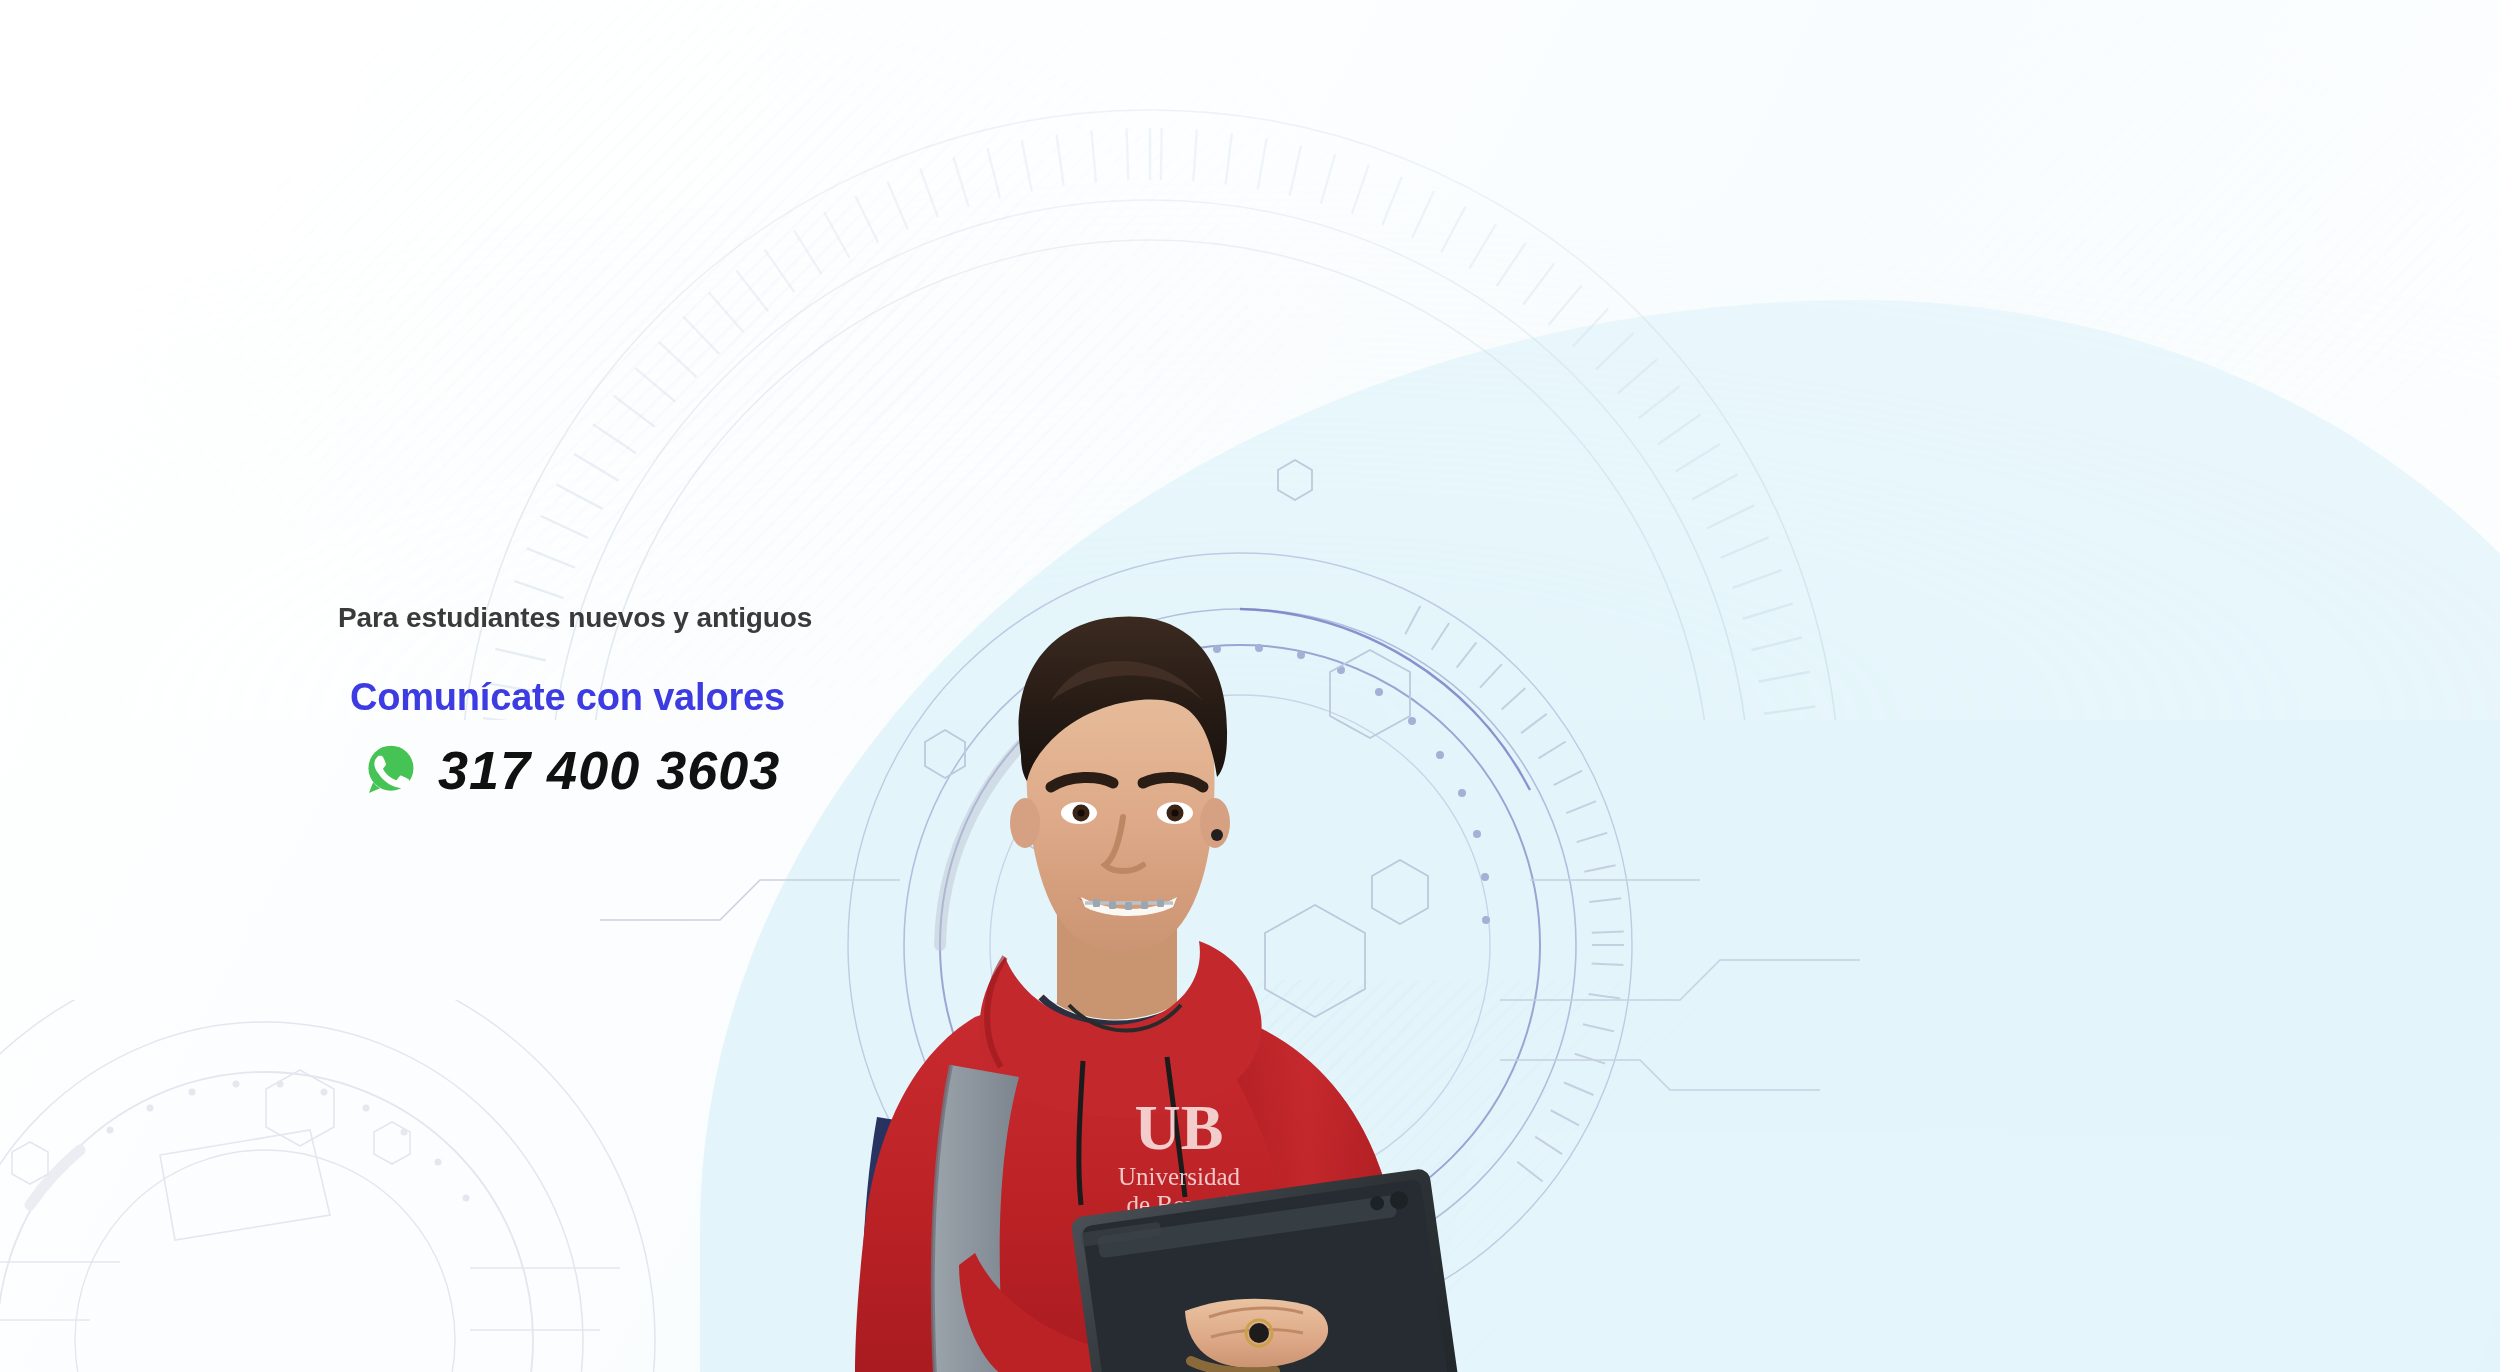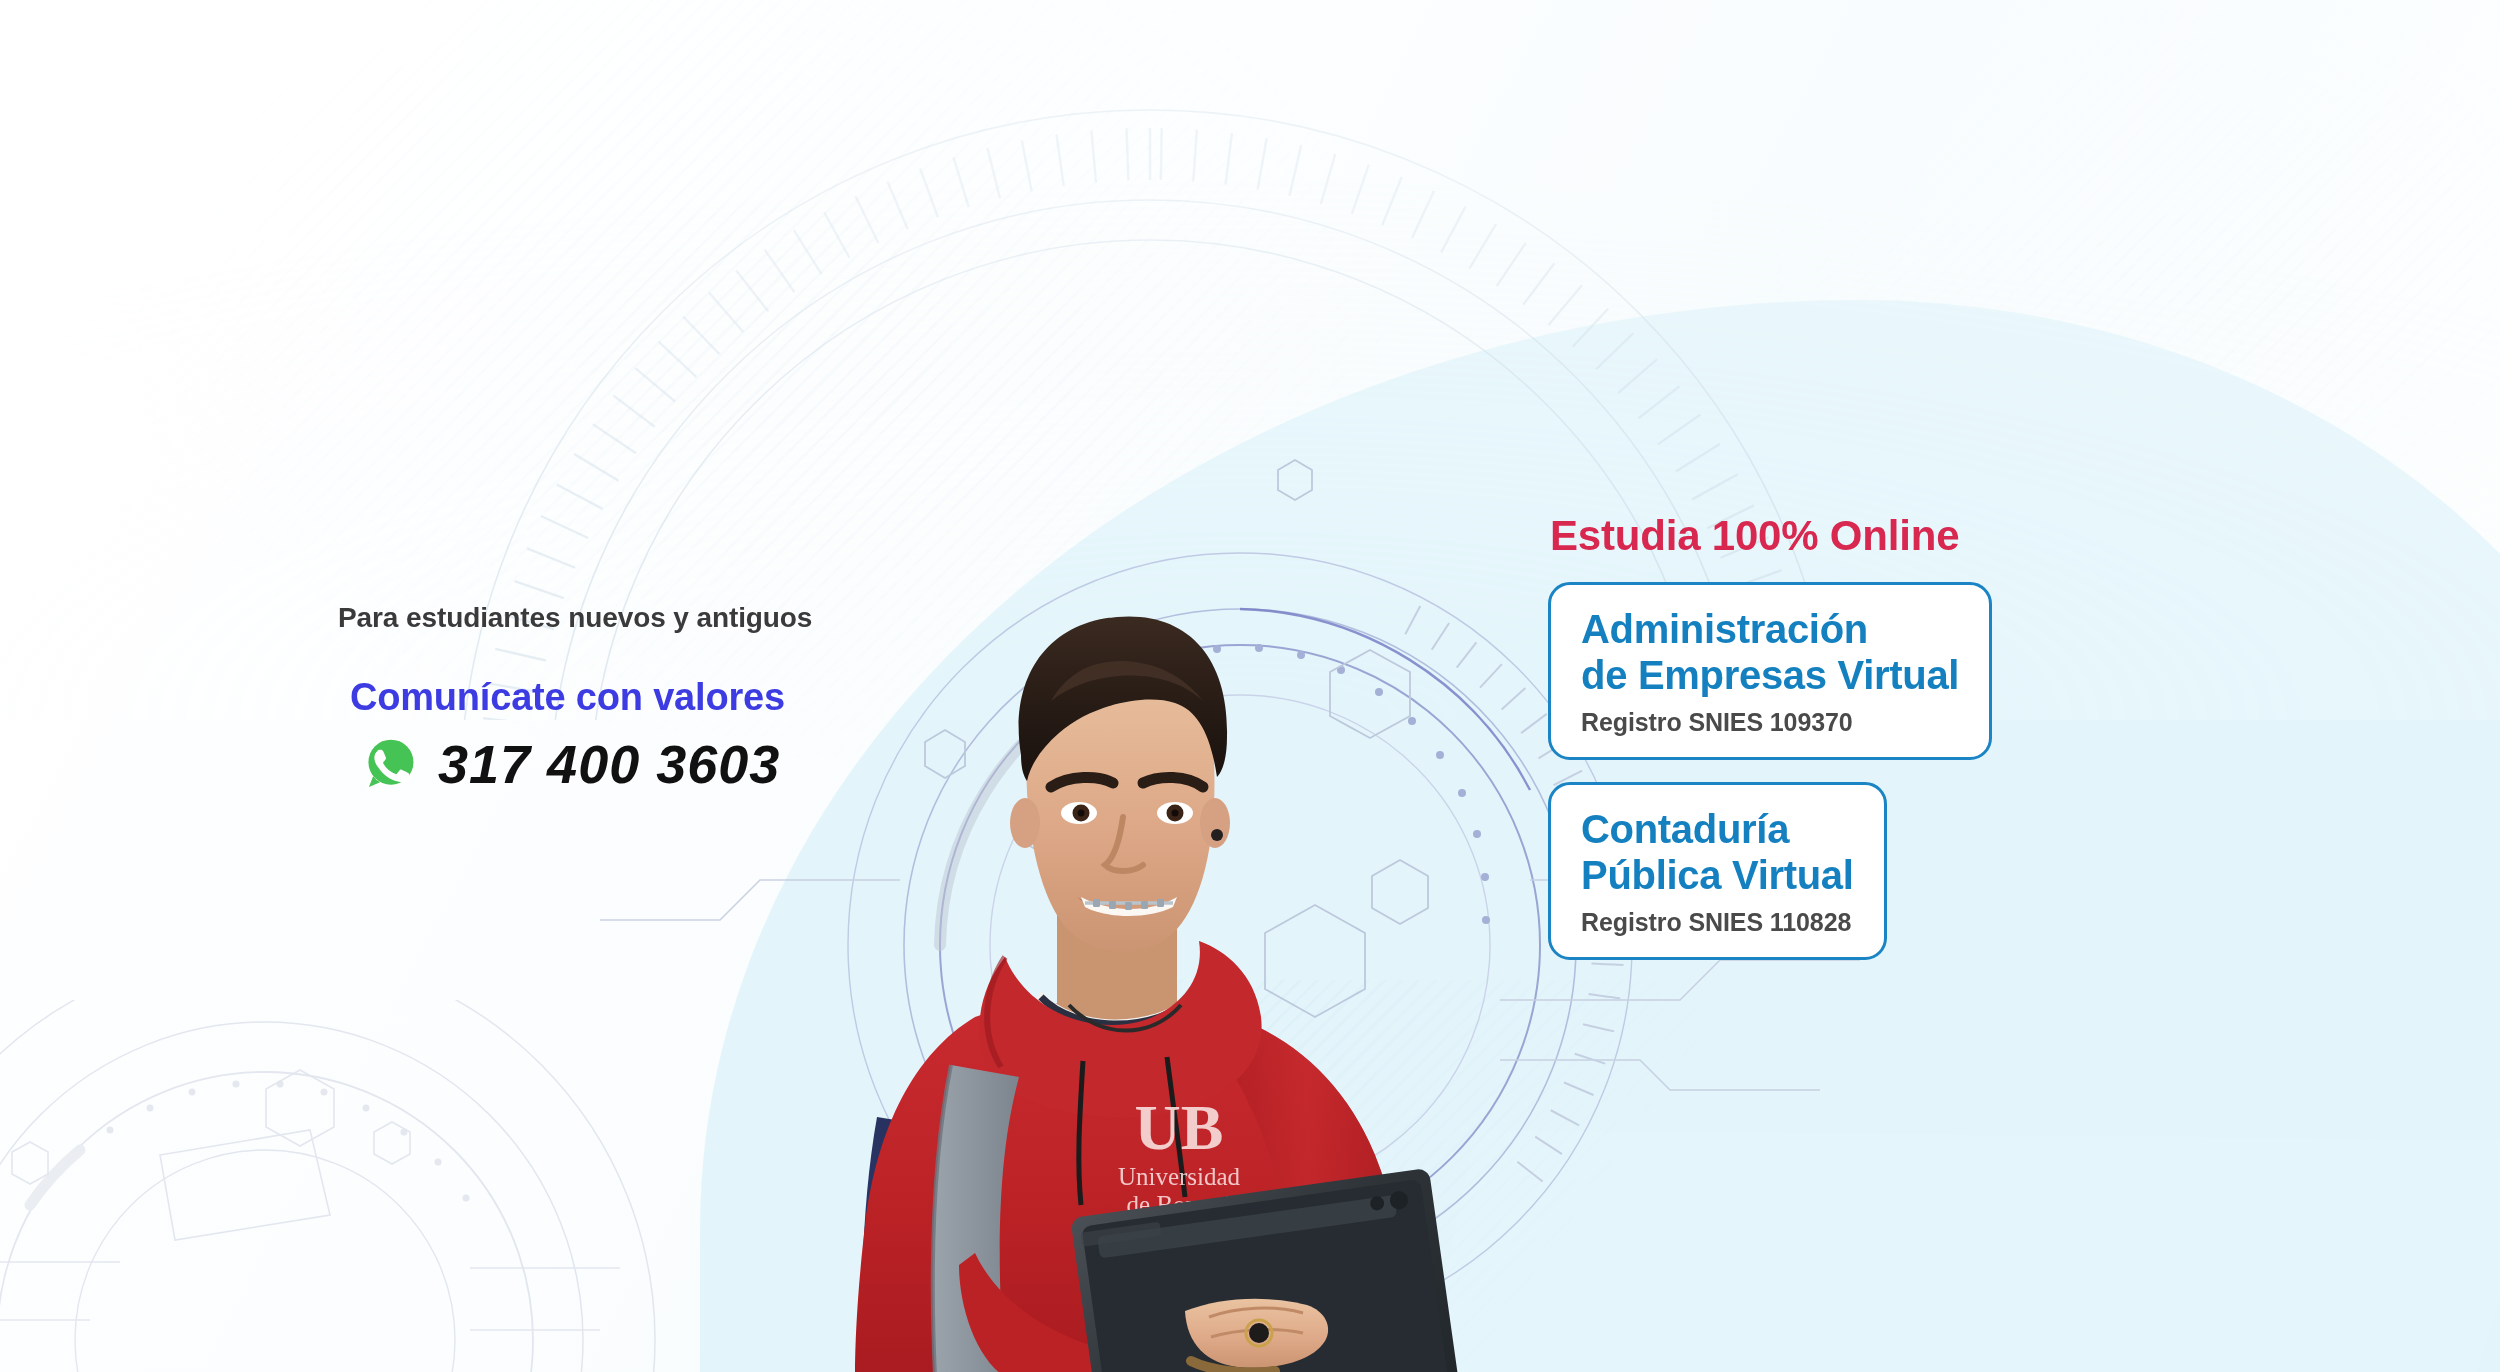--- a/index.html
+++ b/index.html
@@ -120,21 +120,21 @@
     margin: 42px 0 0 12px;
     color: #3c3ce2;
     font-size: 38px;
     font-weight: 700;
     letter-spacing: -.2px;
   }
   .phone-row {
     display: flex;
     align-items: center;
     gap: 18px;
-    margin: 14px 0 0 22px;
+    margin: 20px 0 0 22px;
   }
   .wa-icon {
     width: 60px;
     height: 60px;
     flex: 0 0 60px;
     display: block;
   }
   .phone-number {
     color: #111111;
     font-size: 54px;
@@ -547,31 +547,14 @@
         <path d="M354 812 C382 802 420 800 448 808" stroke="#c08a67" stroke-width="3" fill="none"></path>
         <path d="M356 832 C384 824 420 822 448 828" stroke="#c08a67" stroke-width="3" fill="none"></path>
         <circle cx="404" cy="828" r="10" fill="#1e1c1a"></circle>
         <circle cx="404" cy="828" r="13" fill="none" stroke="#c9a24b" stroke-width="3"></circle>
       </g>
 
       <path d="M336 856 C356 866 392 870 420 866" stroke="#8a6a3a" stroke-width="10" fill="none" stroke-linecap="round"></path>
     </svg>
   </div>
 
-  <div class="right-copy">
-    <p class="eyebrow">Estudia 100% Online</p>
-
-    <div class="card">
-      <p class="card-title">Administración
-de Empresas Virtual</p>
-      <p class="card-meta">Registro SNIES 109370</p>
-    </div>
-
-    <br>
-
-    <div class="card">
-      <p class="card-title">Contaduría
-Pública Virtual</p>
-      <p class="card-meta">Registro SNIES 110828</p>
-    </div>
-  </div>
 
 </div>
 
 </body></html>

